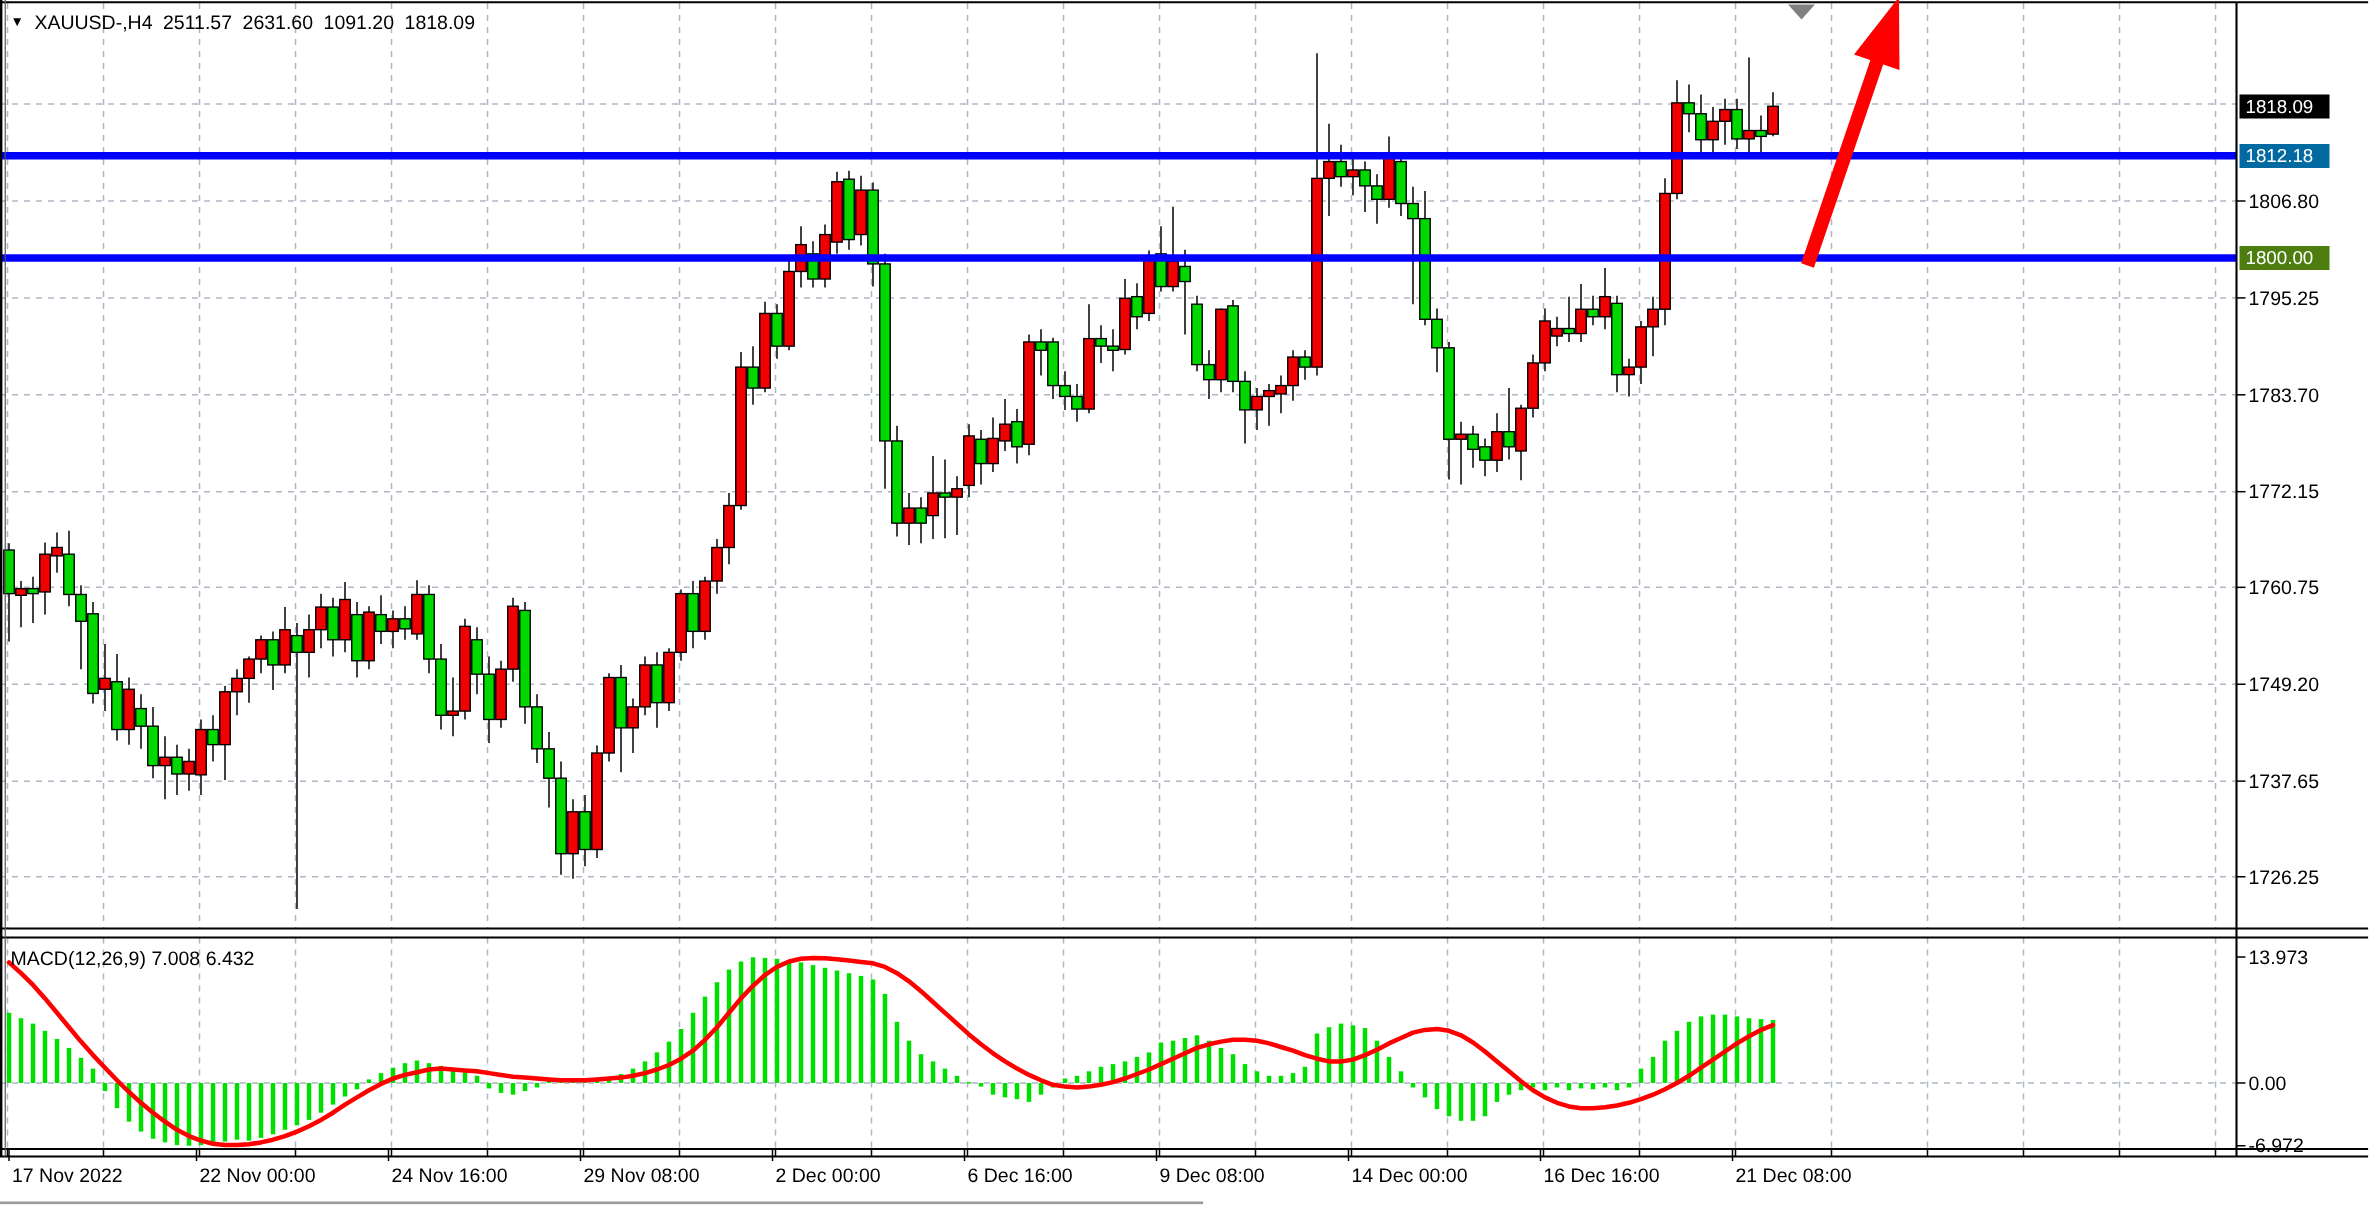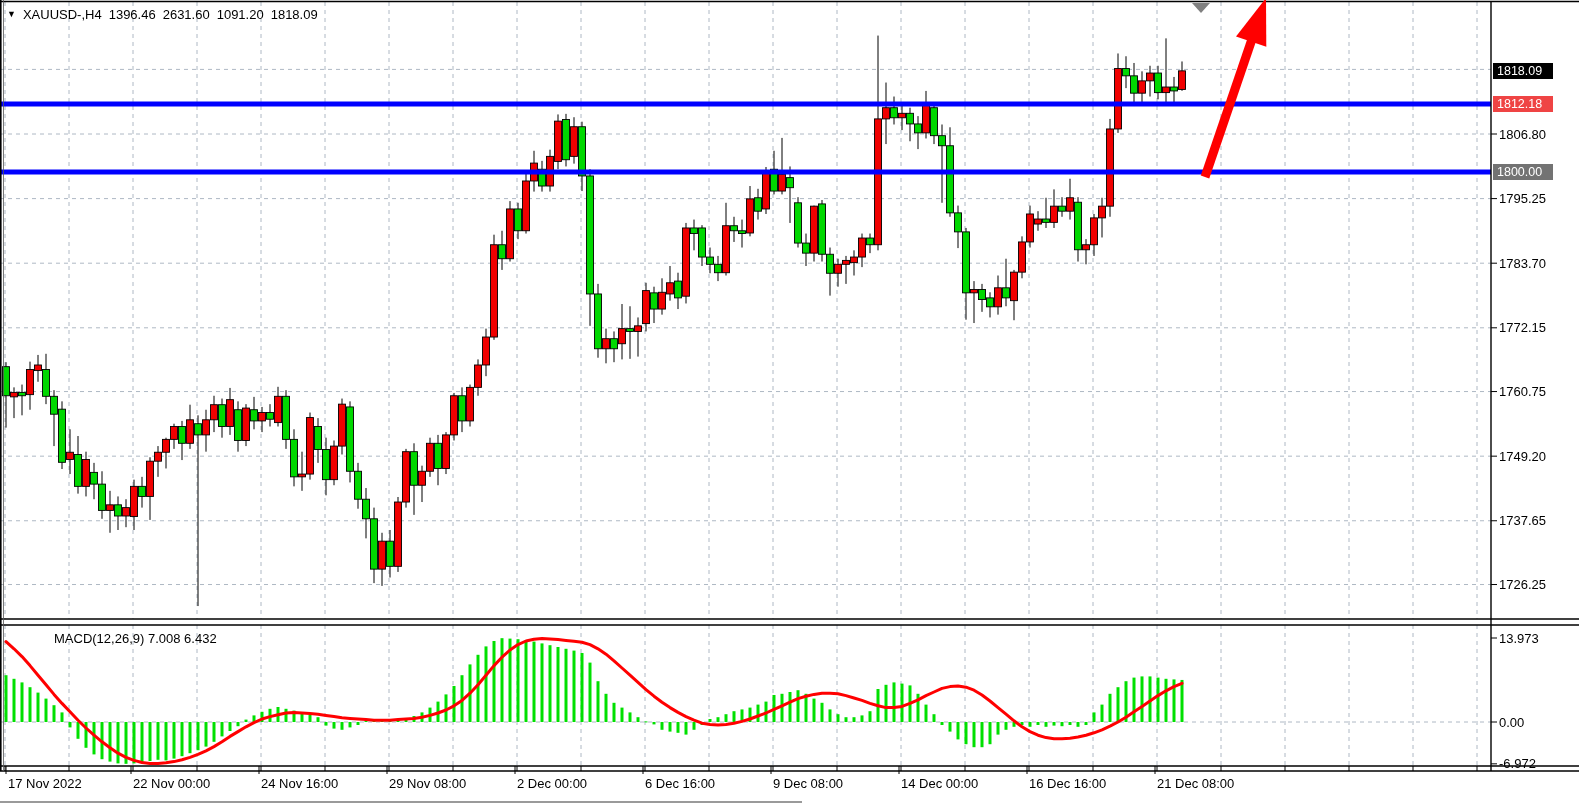--- a/index.html
+++ b/index.html
@@ -2,21 +2,21 @@
 <html><head>
 <meta charset="utf-8">
 <style>
   html,body{margin:0;padding:0;background:#fff;}
   #app{position:relative;width:1579px;height:803px;background:#ffffff;overflow:hidden;
        font-family:"Liberation Sans","DejaVu Sans",sans-serif;}
   #chart-svg{position:absolute;left:0;top:0;}
   .overlay{position:absolute;color:#000;font-size:13px;white-space:nowrap;}
   #title-bar{left:7px;top:7px;display:flex;align-items:center;gap:7px;}
   #title-bar .tri{font-size:9px;line-height:13px;}
-  #macd-label{left:7px;top:631px;margin-left:47px;}
+  #macd-label{left:7px;top:631px;}
   .axis-box{position:absolute;left:1493px;width:56px;height:16px;color:#fff;
             font-size:12.5px;line-height:16px;padding-left:4px;}
   .num{letter-spacing:0px;}
 </style>
 </head>
 <body>
 
 <div id="app">
   <svg id="chart-svg" width="1579" height="803">
       <rect x="0" y="0" width="1579" height="803" fill="#ffffff"></rect>
@@ -601,28 +601,28 @@
       <line x1="1155" y1="766" x2="1155" y2="774" stroke="#000"></line>
       <text x="1157" y="788" font-size="13px" fill="#000">21 Dec 08:00</text>
       <line x1="1205" y1="177" x2="1253.7424822108137" y2="33.96878170925146" stroke="#ff0000" stroke-width="9"></line>
       <polygon points="1266,-2 1266.3067023433014,46.70221692769861 1236.0172019565634,36.380096684173346" fill="#ff0000"></polygon>
       <polygon points="1192,3 1210,3 1201,13" fill="#808080"></polygon>
     </svg>
 
   <div id="title-bar" class="overlay">
     <span class="tri">▼</span>
     <span>XAUUSD-,H4</span>
-    <span class="num">1396.46</span>
+    <span class="num">2511.57</span>
     <span class="num">2631.60</span>
     <span class="num">1091.20</span>
     <span class="num">1818.09</span>
   </div>
 
   <div id="macd-label" class="overlay">
     <span>MACD(12,26,9)</span>
     <span class="num">7.008</span>
     <span class="num">6.432</span>
   </div>
 
   <div id="box-current" class="axis-box" style="top: 62.855px; background: rgb(0, 0, 0);">1818.09</div>
-  <div id="box-hline1" class="axis-box" style="top: 95.9097px; background: #ef4444;">1812.18</div>
-  <div id="box-hline2" class="axis-box" style="top: 164.032px; background: #737373;">1800.00</div>
+  <div id="box-hline1" class="axis-box" style="top: 95.9097px; background: #0369a1;">1812.18</div>
+  <div id="box-hline2" class="axis-box" style="top: 164.032px; background: #4d7c0f;">1800.00</div>
 </div>
 
 </body></html>

